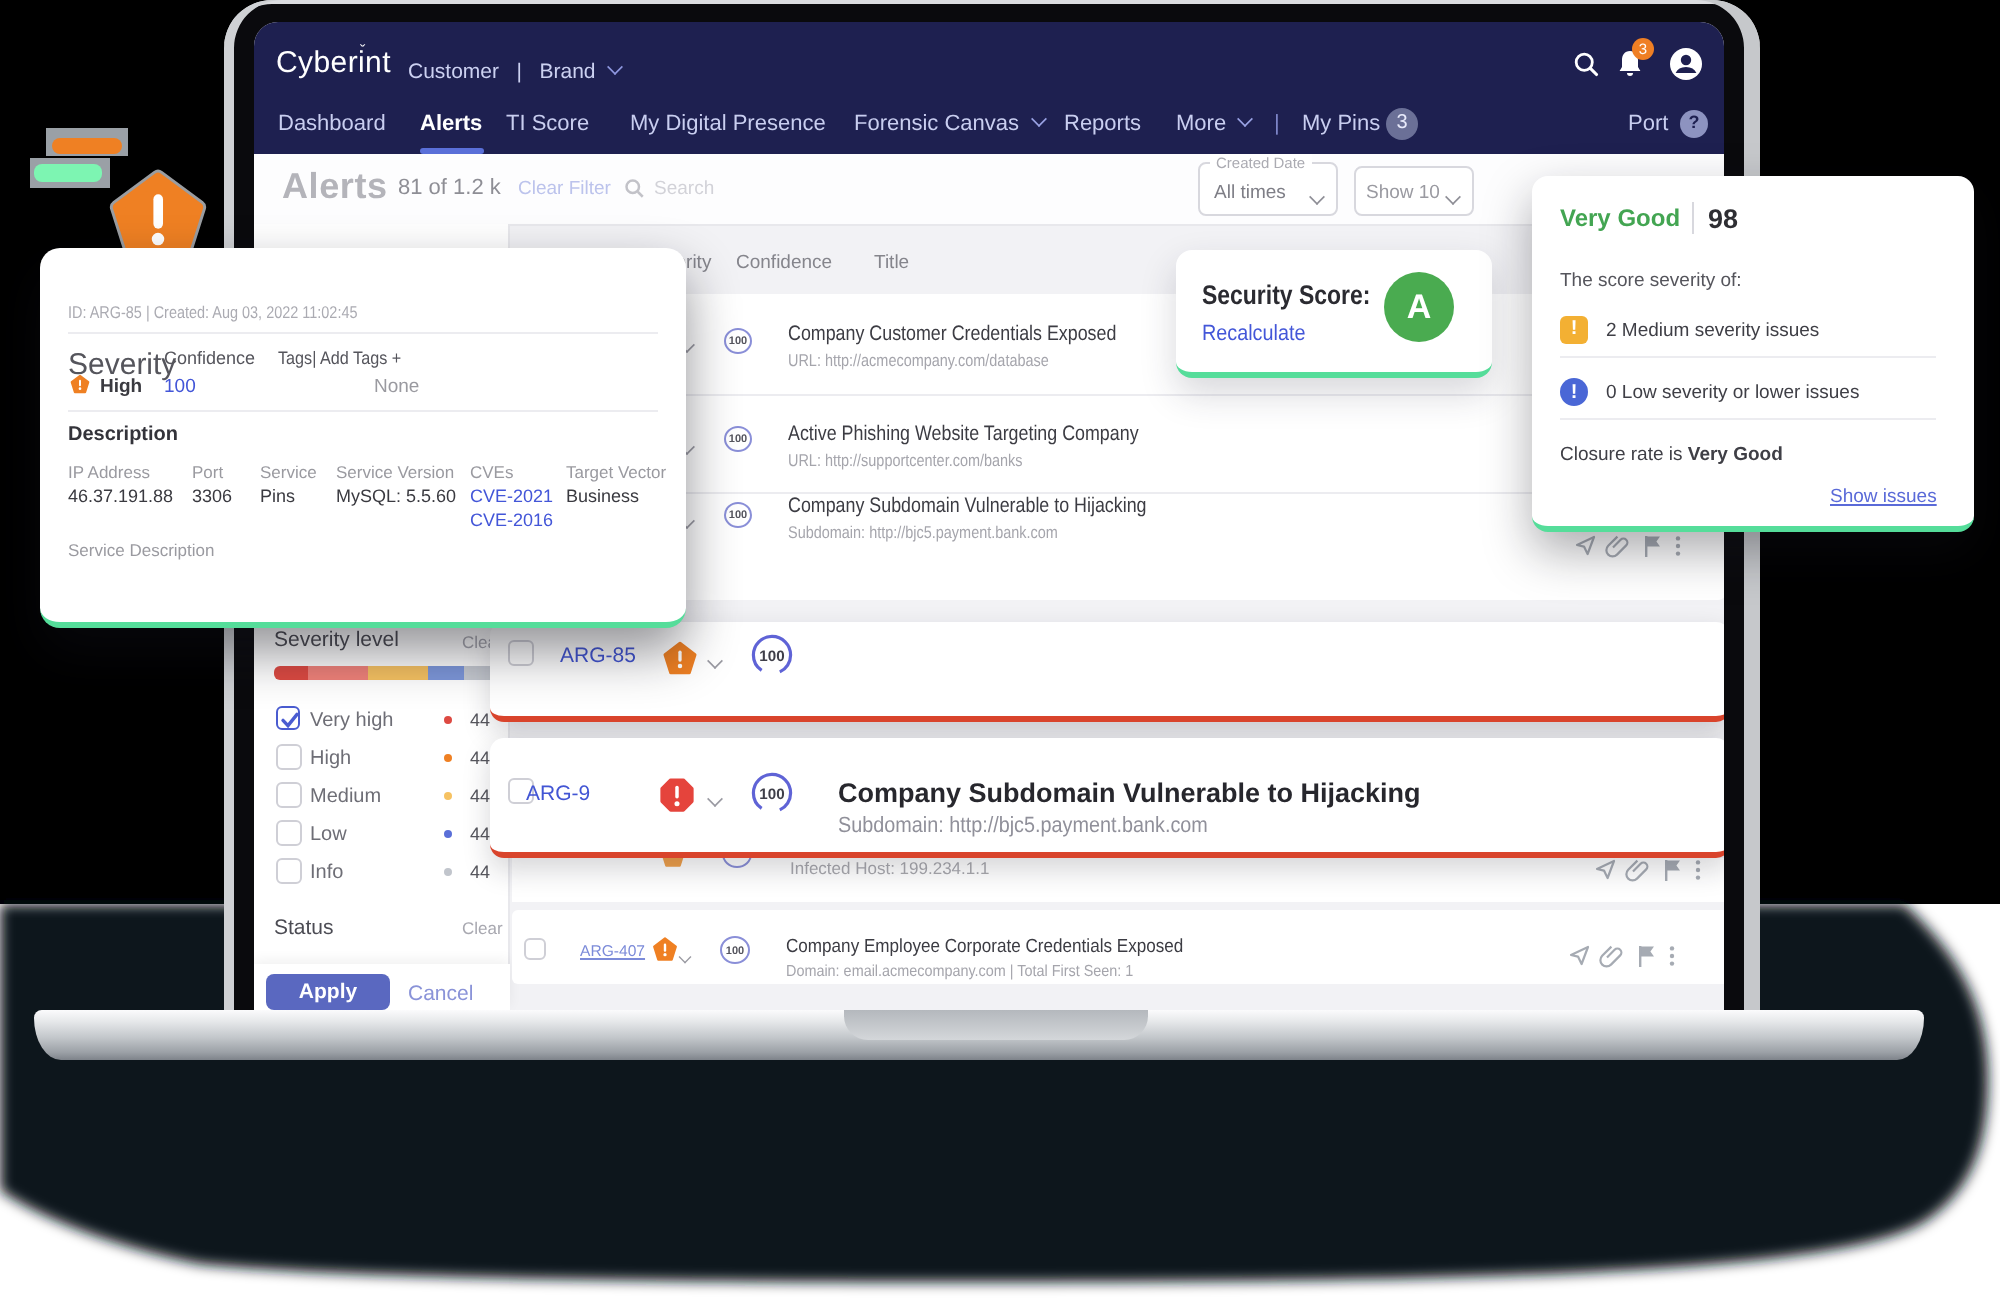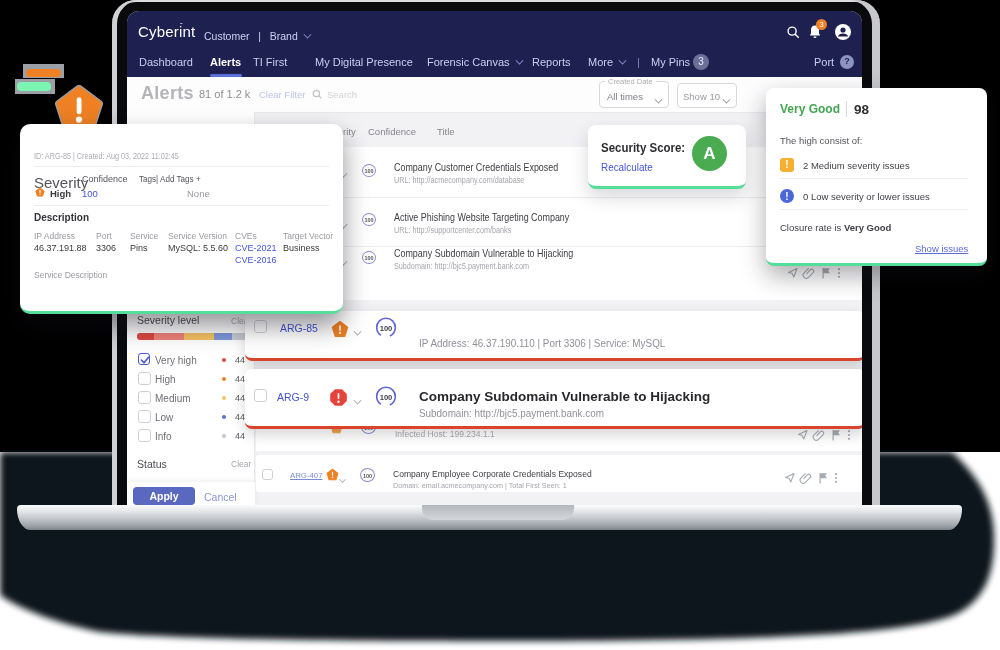--- a/index.html
+++ b/index.html
@@ -68,21 +68,21 @@
     <div class="abs" style="left:685px;top:2px;width:11px;height:11px;border-radius:50%;background:#ef7f24;color:#fff;font-size:7.5px;text-align:center;line-height:11px;">3</div>
     <svg class="abs" style="left:703px;top:6px;" width="18" height="18" viewBox="0 0 18 18">
           <circle cx="9" cy="9" r="8" fill="#fff"></circle>
           <circle cx="9" cy="7" r="2.6" fill="#1e2050"></circle>
           <path d="M3.8 14.5 a5.5 4.5 0 0 1 10.4 0 Z" fill="#1e2050" transform="translate(0,-1)"></path>
         </svg>
 
     <div class="abs" id="navrow">
       <span class="navitem" style="left:8px;">Dashboard</span>
       <span class="navitem" style="left:79px;color:#fff;font-weight:bold;">Alerts</span>
-      <span class="navitem" style="left:122px;">TI First</span>
+      <span class="navitem" style="left:122px;">TI Score</span>
       <span class="navitem" style="left:184px;">My Digital Presence</span>
       <span class="navitem" style="left:296px;">Forensic Canvas&nbsp; <span class="chev" style="color:#9aa2e4;"></span></span>
       <span class="navitem" style="left:401px;">Reports</span>
       <span class="navitem" style="left:457px;">More&nbsp; <span class="chev" style="color:#9aa2e4;"></span></span>
       <span class="navitem" style="left:506px;color:#7d85c8;">|</span>
       <span class="navitem" style="left:520px;">My Pins</span>
       <span class="navitem" style="left:562px;top:7px;width:16px;height:16px;border-radius:50%;background:#6b7097;color:#e8eafb;font-size:10px;text-align:center;line-height:16px;">3</span>
       <span class="navitem" style="left:683px;">Port</span>
       <span class="navitem" style="left:709px;top:8px;width:14px;height:14px;border-radius:50%;background:#8d93c0;color:#1e2050;font-size:9px;font-weight:bold;text-align:center;line-height:13px;">?</span>
       <div class="abs" style="left:79px;top:27px;width:32px;height:2.5px;background:#5a6fd8;border-radius:2px;"></div>
@@ -214,26 +214,25 @@
       <svg class="abs" style="left:86px;top:9px;" width="18" height="18" viewBox="0 0 24 24">
             <path d="M12 2.2 L22 9.8 L18.2 21.8 L5.8 21.8 L2 9.8 Z" fill="#ef8023" stroke="#ef8023" stroke-width="2" stroke-linejoin="round"></path>
             <rect x="10.9" y="7" width="2.2" height="7.5" rx="1.1" fill="#fff"></rect>
             <circle cx="12" cy="17.3" r="1.5" fill="#fff"></circle>
           </svg>
       <span class="abs" style="left:109px;top:12px;color:#9a9aa2;"><span class="chev"></span></span>
       <svg class="abs" style="left:130px;top:6px;" width="22" height="21" viewBox="0 0 22 21">
             <circle cx="11" cy="10.5" r="9.3" fill="none" stroke="#5f63d6" stroke-width="1.6" stroke-dasharray="49 9.5" stroke-dashoffset="-20"></circle>
             <text x="11" y="13.5" font-size="7.6" font-weight="bold" fill="#3f3f49" text-anchor="middle" font-family="Liberation Sans, sans-serif">100</text>
           </svg>
-      <span class="abs" style="left:174px;top:26px;font-size:11px;color:#90909a;"><span class="cx9">IP Address: 46.37.190.110 | Port 3306 | Service: MySQL</span></span>
     </div>
 
     <div class="abs bigrow" style="left:114px;top:352px;width:620px;height:60px;">
       <span class="cb" style="left:9px;top:20px;"></span>
-      <span class="abs" style="left:32px;top:22px;font-size:10.5px;color:#4255d4;">ARG-9</span>
+      <span class="abs" style="left:18px;top:22px;font-size:10.5px;color:#4255d4;">ARG-9</span>
       <svg class="abs" style="left:84px;top:19px;" width="19" height="19" viewBox="0 0 24 24">
             <path d="M8 2.5 L16 2.5 L21.5 8 L21.5 16 L16 21.5 L8 21.5 L2.5 16 L2.5 8 Z" fill="#e5443c" stroke="#e5443c" stroke-width="2" stroke-linejoin="round"></path>
             <rect x="10.9" y="6.2" width="2.2" height="8" rx="1.1" fill="#fff"></rect>
             <circle cx="12" cy="17.5" r="1.6" fill="#fff"></circle>
           </svg>
       <span class="abs" style="left:109px;top:23px;color:#9a9aa2;"><span class="chev"></span></span>
       <svg class="abs" style="left:130px;top:17px;" width="22" height="21" viewBox="0 0 22 21">
             <circle cx="11" cy="10.5" r="9.3" fill="none" stroke="#5f63d6" stroke-width="1.6" stroke-dasharray="49 9.5" stroke-dashoffset="-20"></circle>
             <text x="11" y="13.5" font-size="7.6" font-weight="bold" fill="#3f3f49" text-anchor="middle" font-family="Liberation Sans, sans-serif">100</text>
           </svg>
@@ -274,21 +273,21 @@
   <div class="card greenb" style="left:588px;top:125px;width:158px;height:64px;border-radius:8px;box-shadow:0 8px 18px rgba(40,40,60,.18);">
     <div class="abs" style="left:13px;top:15px;font-size:13.5px;font-weight:bold;color:#2b2b31;"><span class="cx">Security Score:</span></div>
     <div class="abs" style="left:13px;top:36px;font-size:11px;color:#4356d8;text-decoration:underline;"><span class="cx9">Recalculate</span></div>
     <div class="abs" style="left:104px;top:11px;width:35px;height:35px;border-radius:50%;background:#4aab50;color:#fff;font-size:17px;font-weight:bold;text-align:center;line-height:35px;">A</div>
   </div>
 
   <div class="card greenb" style="left:731px;top:88px;width:221px;height:178px;border-radius:8px;box-shadow:0 10px 24px rgba(20,20,30,.35);margin-left:35px;">
     <div class="abs" style="left:14px;top:14px;font-size:12px;font-weight:bold;color:#43a552;">Very Good</div>
     <div class="abs" style="left:80px;top:13px;width:1px;height:16px;background:#d8d8de;"></div>
     <div class="abs" style="left:88px;top:14px;font-size:13.5px;font-weight:bold;color:#2e2e33;">98</div>
-    <div class="abs" style="left:14px;top:47px;font-size:9.5px;color:#55555c;">The high consist of:</div>
+    <div class="abs" style="left:14px;top:47px;font-size:9.5px;color:#55555c;">The score severity of:</div>
     <div class="abs" style="left:14px;top:70px;width:14px;height:14px;border-radius:3px;background:#f3b033;color:#fff;font-size:10px;font-weight:bold;text-align:center;line-height:14px;">!</div>
     <div class="abs" style="left:37px;top:72px;font-size:9.5px;color:#3f3f46;">2 Medium severity issues</div>
     <div class="abs" style="left:14px;top:90px;width:188px;height:1px;background:#ececf0;"></div>
     <div class="abs" style="left:14px;top:101px;width:14px;height:14px;border-radius:50%;background:#4a67d6;color:#fff;font-size:10px;font-weight:bold;text-align:center;line-height:15px;">!</div>
     <div class="abs" style="left:37px;top:103px;font-size:9.5px;color:#3f3f46;">0 Low severity or lower issues</div>
     <div class="abs" style="left:14px;top:121px;width:188px;height:1px;background:#ececf0;"></div>
     <div class="abs" style="left:14px;top:134px;font-size:9.5px;color:#3f3f46;">Closure rate is <b>Very Good</b></div>
     <div class="abs" style="left:149px;top:155px;font-size:9.5px;color:#5a6ad8;text-decoration:underline;">Show issues</div>
   </div>
 

